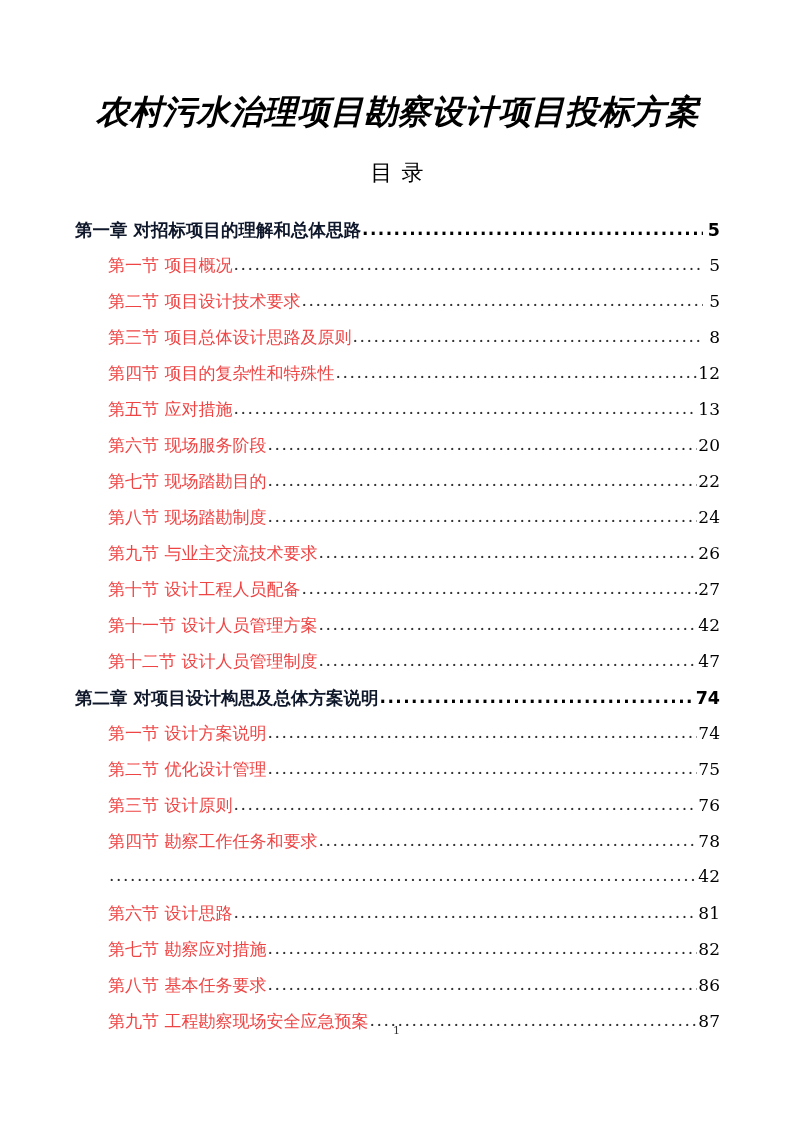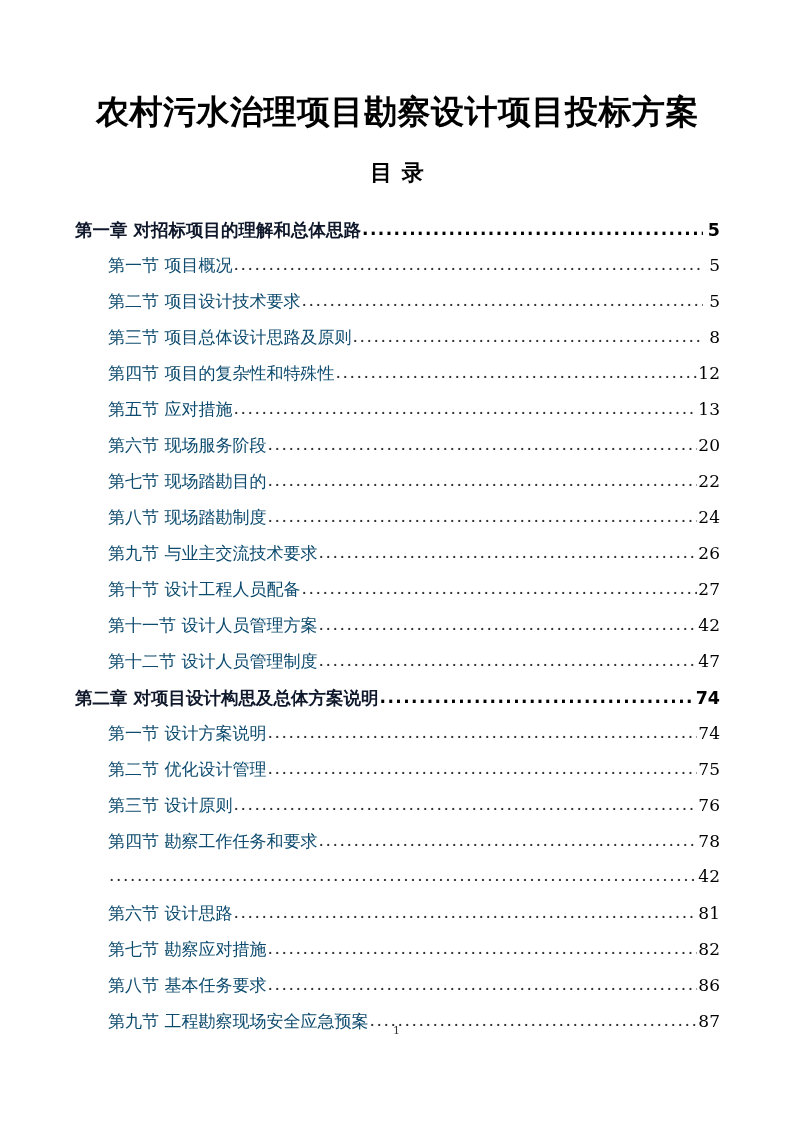--- a/index.html
+++ b/index.html
@@ -30,25 +30,26 @@
   .doc-title {
     font-family: "DejaVu Sans", "Liberation Sans", sans-serif;
     font-weight: 700;
     font-size: 33px;
     line-height: 1.2;
     letter-spacing: 0.5px;
     text-align: center;
     color: #000;
     margin-top: 92px;
     white-space: nowrap;
+    font-style: italic;
   }
 
   .toc-heading {
     font-family: "DejaVu Serif", "Liberation Serif", serif;
-    font-weight: 700;
+    font-weight: 400;
     font-size: 22px;
     text-align: center;
     color: #000;
     margin-top: 26px;
     letter-spacing: 1px;
   }
 
   
   .toc {
     margin-top: 30px;
@@ -112,21 +113,21 @@
   }
 
   
   .toc-row.section {
     padding-left: 33px;
   }
   .toc-row.section .label {
     font-family: "DejaVu Serif", "Liberation Serif", serif;
     font-weight: 400;
     font-size: 17px;
-    color: #0c4a6e;
+    color: #ef4444;
   }
   .toc-row.section .pageno {
     font-family: "DejaVu Serif", "Liberation Serif", serif;
     font-weight: 400;
     font-size: 17px;
     color: #000;
   }
 
   .footer-pageno {
     position: absolute;

